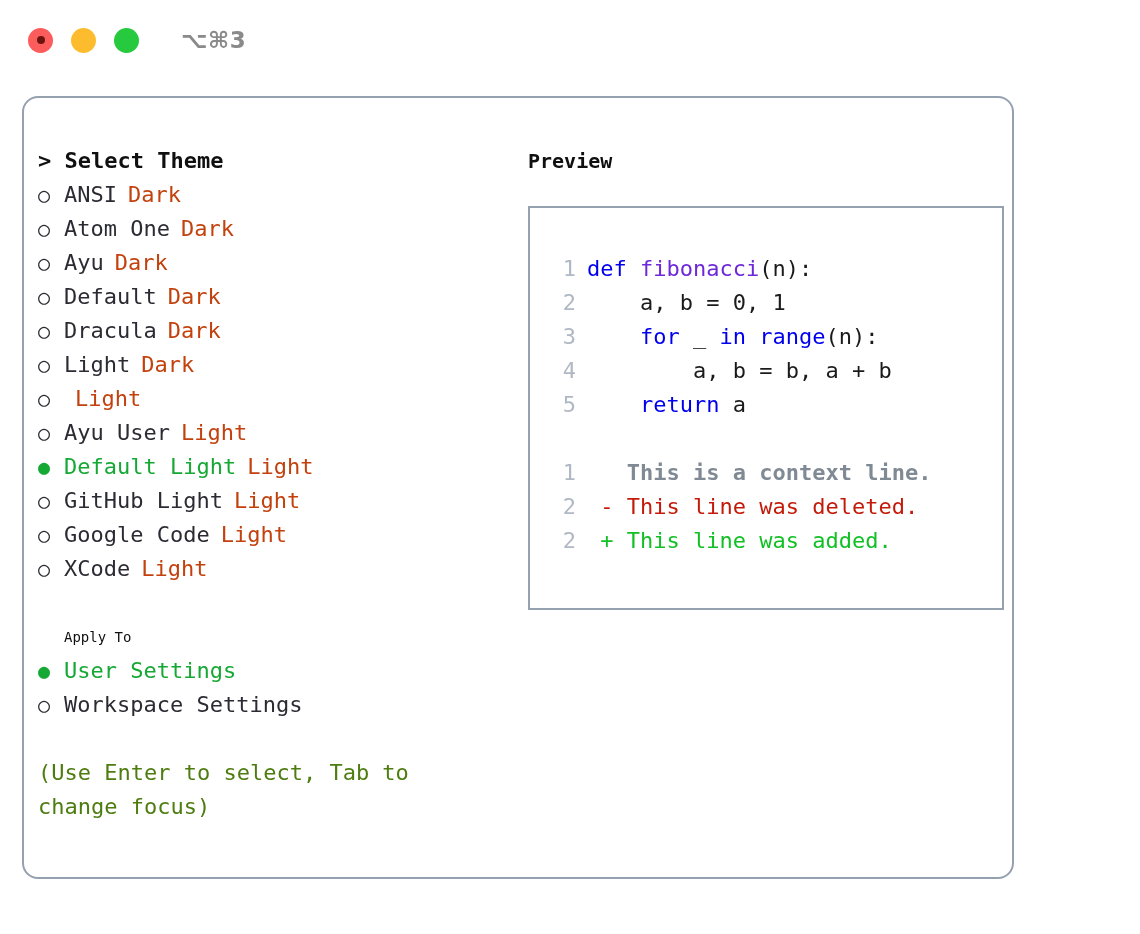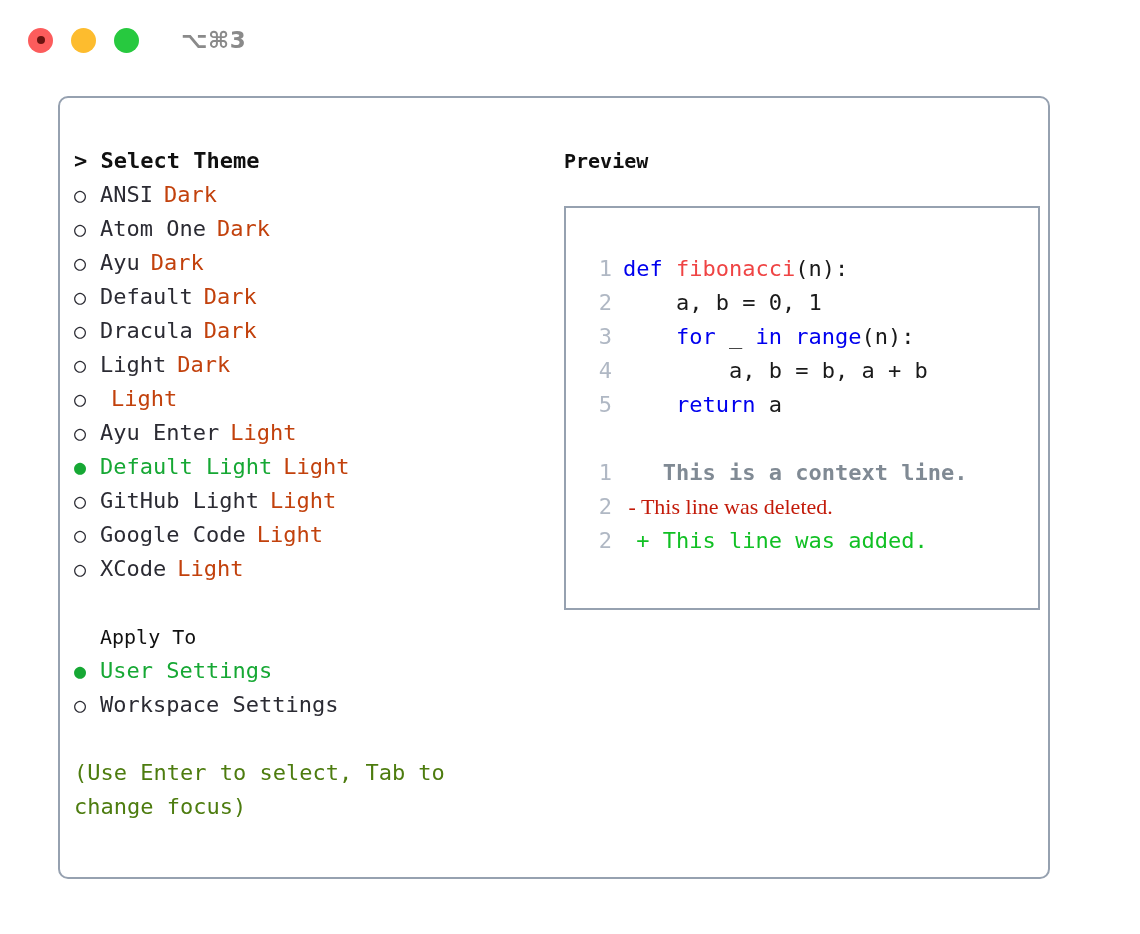--- a/index.html
+++ b/index.html
@@ -66,24 +66,23 @@
   }
 
   
   .window {
     position: absolute;
     left: 22px;
     top: 96px;
     width: 992px;
     height: 783px;
     border: 2px solid #96a1b0;
-    border-radius: 10px;
-    box-sizing: border-box;
-    background: #ffffff;
-    margin-left: 36px;
+    border-radius: 16px;
+    box-sizing: border-box;
+    background: #ffffff;
   }
 
   .content {
     position: absolute;
     left: 0; top: 0;
     width: 100%;
     height: 100%;
     box-sizing: border-box;
     padding: 46px 0 0 14px;
     display: flex;
@@ -123,21 +122,21 @@
   .row-label { color: #2b2b33; }
   .row.selected .row-label { color: #16a834; }
   .row-badge {
     color: #c2410c;
     margin-left: 11px;
   }
 
   .section-gap { height: 34px; }
 
   .subheader {
-    font-size: 20px;
+    font-size: 14px;
     line-height: 34px;
     color: #101010;
     padding-left: 26px;
     white-space: pre;
   }
 
   .hint {
     margin-top: 34px;
     font-size: 22px;
     line-height: 34px;
@@ -175,27 +174,27 @@
   }
   .lineno {
     width: 28px;
     flex: 0 0 28px;
     text-align: right;
     color: #b0b8c4;
     margin-right: 11px;
   }
   .code-text { color: #1a1a1a; }
   .tok-kw   { color: #0000ee; }
-  .tok-fn   { color: #ef4444; }
+  .tok-fn   { color: #6d28d9; }
   .tok-plain{ color: #1a1a1a; }
 
   .code-gap { height: 34px; }
 
   .diff-ctx { color: #808a94; font-weight: bold; }
-  .diff-del { color: #c31a09; font-family: Liberation Serif, serif; }
+  .diff-del { color: #c31a09; }
   .diff-add { color: #11c024; }
 </style>
 </head>
 <body>
 
 <div class="app">
 
   <div class="titlebar">
     <div class="traffic">
       <div class="dot red"></div>
@@ -213,21 +212,21 @@
         <div class="list-header">&gt; Select Theme</div>
 
         <div id="theme-list">
             <div class="row"><span class="bullet">○</span><span class="row-label">ANSI</span><span class="row-badge">Dark</span></div>
             <div class="row"><span class="bullet">○</span><span class="row-label">Atom One</span><span class="row-badge">Dark</span></div>
             <div class="row"><span class="bullet">○</span><span class="row-label">Ayu</span><span class="row-badge">Dark</span></div>
             <div class="row"><span class="bullet">○</span><span class="row-label">Default</span><span class="row-badge">Dark</span></div>
             <div class="row"><span class="bullet">○</span><span class="row-label">Dracula</span><span class="row-badge">Dark</span></div>
             <div class="row"><span class="bullet">○</span><span class="row-label">Light</span><span class="row-badge">Dark</span></div>
             <div class="row"><span class="bullet">○</span><span class="row-badge">Light</span></div>
-            <div class="row"><span class="bullet">○</span><span class="row-label">Ayu Enter</span><span class="row-badge">Light</span></div>
+            <div class="row"><span class="bullet">○</span><span class="row-label">Ayu User</span><span class="row-badge">Light</span></div>
             <div class="row selected"><span class="bullet sel">●</span><span class="row-label">Default Light</span><span class="row-badge">Light</span></div>
             <div class="row"><span class="bullet">○</span><span class="row-label">GitHub Light</span><span class="row-badge">Light</span></div>
             <div class="row"><span class="bullet">○</span><span class="row-label">Google Code</span><span class="row-badge">Light</span></div>
             <div class="row"><span class="bullet">○</span><span class="row-label">XCode</span><span class="row-badge">Light</span></div>
           </div>
 
         <div class="section-gap"></div>
 
         <div class="subheader">Apply To</div>
 

